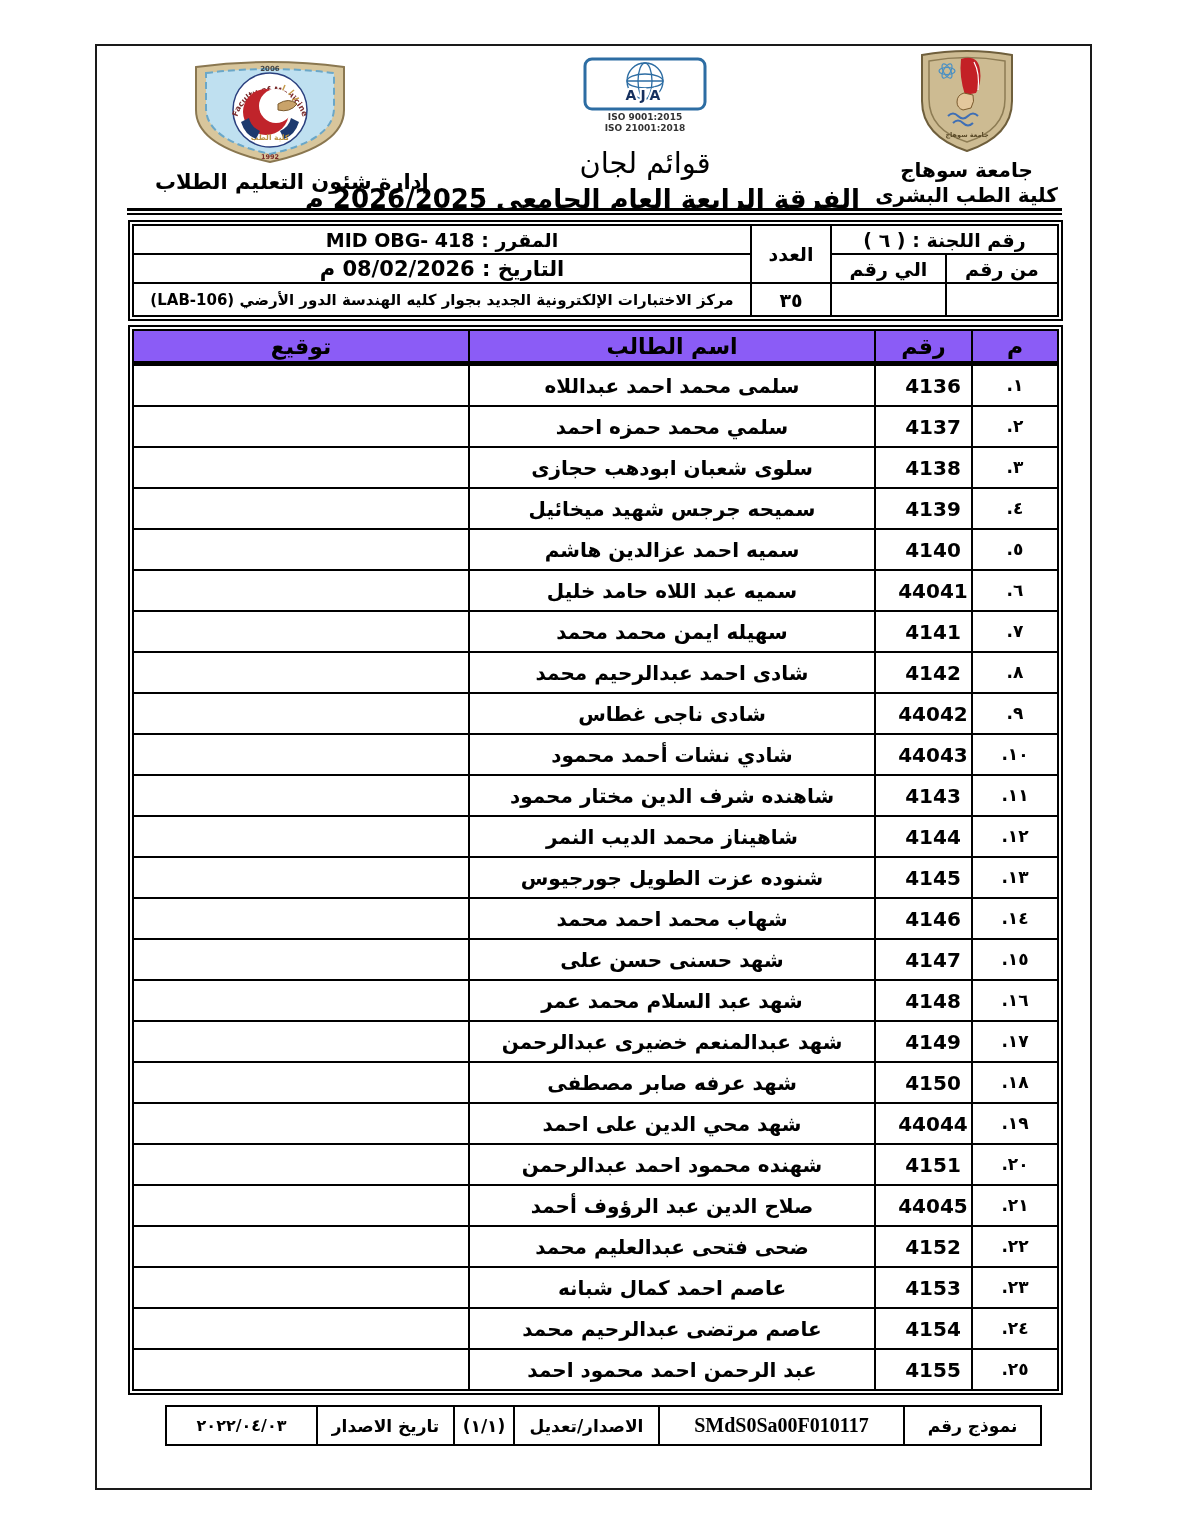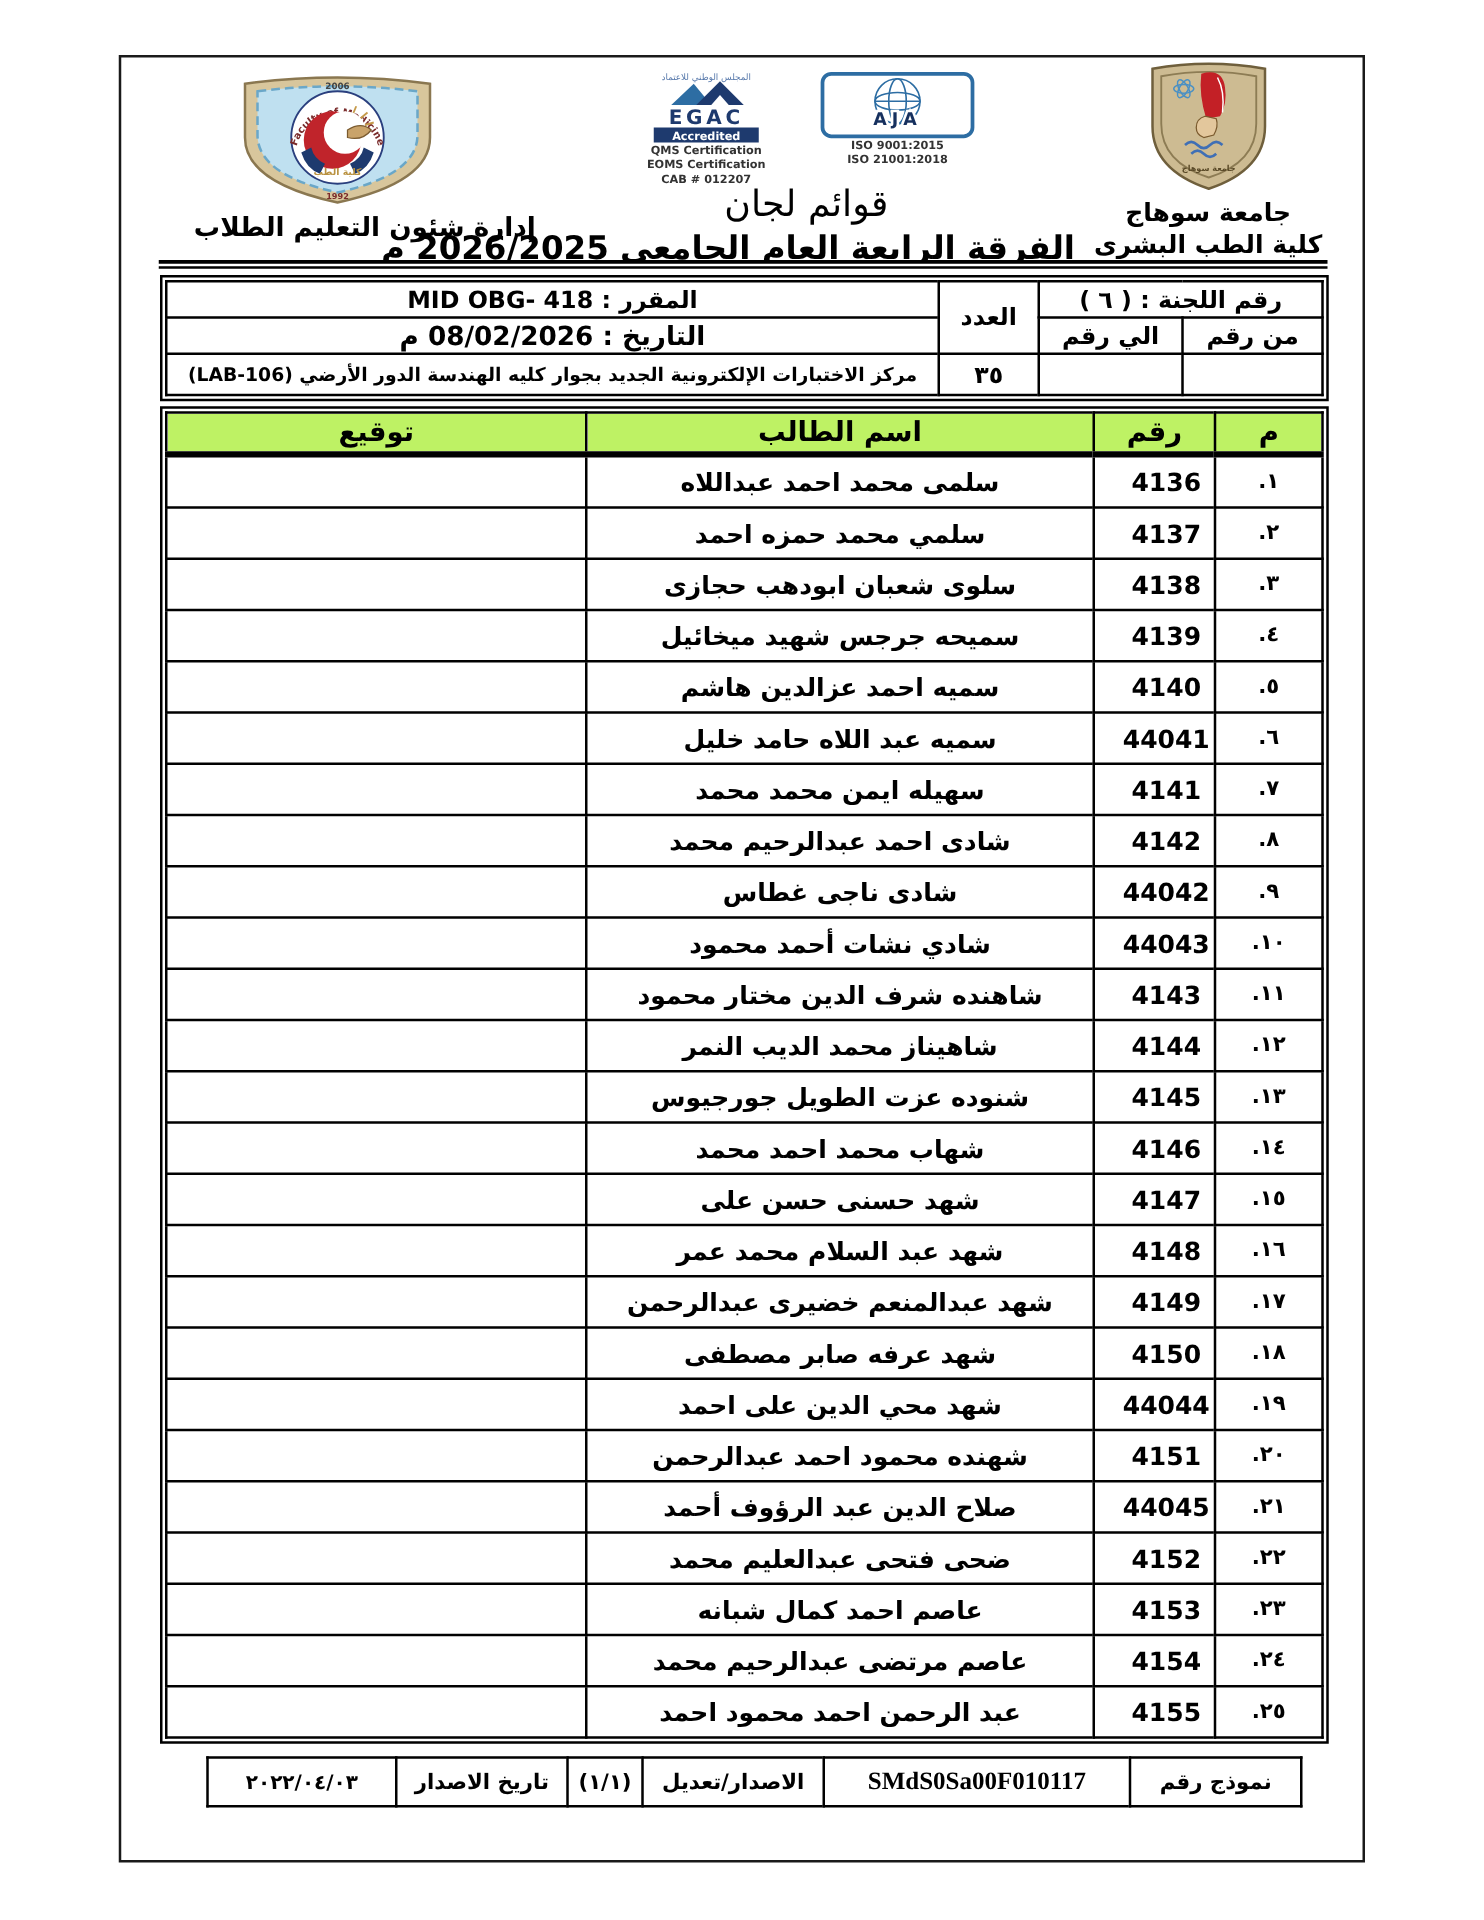--- a/index.html
+++ b/index.html
@@ -33,21 +33,21 @@
   
   .info-wrap{top:174px;left:31px;width:935px;}
   .info-wrap td{font-weight:bold;font-size:19px;white-space:nowrap;}
   .info-wrap .r1 td{height:27px;}
   .info-wrap .r2 td{height:27px;}
   .info-wrap .r3 td{height:31px;}
   .info-wrap .date-cell{font-size:21px;}
   .info-wrap .loc-cell{font-size:15px;border-radius:10px;}
   
   .main-wrap{top:279px;left:31px;width:935px;}
-  .main-wrap thead th{height:30px;background:#bef264;font-size:22px;font-weight:bold;border-bottom:5px solid #000;}
+  .main-wrap thead th{height:30px;background:#8b5cf6;font-size:22px;font-weight:bold;border-bottom:5px solid #000;}
   .main-wrap tbody td{height:39px;font-weight:bold;line-height:1;white-space:nowrap;}
   .main-wrap .c-idx{font-size:17px;}
   .main-wrap .c-num{font-size:20px;padding-left:19px;}
   .main-wrap .c-name{font-size:20px;}
   
   .footer-wrap{position:absolute;top:1359px;left:68px;width:877px;box-sizing:border-box;}
   .footer-wrap td{height:37px;font-weight:bold;font-size:17px;white-space:nowrap;}
   .footer-wrap .code-cell{font-family:"Liberation Serif",serif;font-size:20px;}
   .footer-wrap .fdate{font-size:16px;border-radius:12px;}
   svg text{font-family:"DejaVu Sans",sans-serif;}
@@ -78,34 +78,20 @@
       <path d="M57,62 q4,13 15,17 l4,-8 q-9,-4 -11,-13 Z" fill="#1e3a6e"></path>
       <path d="M115,62 q-4,13 -15,17 l-4,-8 q9,-4 11,-13 Z" fill="#1e3a6e"></path>
       <text x="86" y="80" font-size="7.5" font-weight="bold" fill="#b9913f" text-anchor="middle">كلية الطب</text>
       <text x="86" y="99" font-size="6.5" font-weight="bold" fill="#7a2b2b" text-anchor="middle">1992</text>
     </svg>
     <div class="dept">إدارة شئون التعليم الطلاب</div>
   </div>
 
   <div class="hdr-center">
     <div class="certs">
-      <div class="cert">
-        <svg width="112" height="60" viewBox="0 0 112 60">
-          <text x="56" y="8" font-size="7" fill="#5577aa" text-anchor="middle">المجلس الوطني للاعتماد</text>
-          <path d="M28,28 L46,11 L60,28 Z" fill="#2d6da3"></path>
-          <path d="M48,28 L67,9 L86,28 Z" fill="#1e3a6e"></path>
-          <path d="M60,28 L67,20 L74,28 Z" fill="#ffffff"></path>
-          <text x="56" y="43" font-size="16" font-weight="bold" fill="#1e3a6e" letter-spacing="3" text-anchor="middle">EGAC</text>
-          <rect x="14" y="46" width="84" height="12" fill="#1e3a6e"></rect>
-          <text x="56" y="56" font-size="9" font-weight="bold" fill="#ffffff" text-anchor="middle">Accredited</text>
-        </svg>
-        <div class="tiny">QMS Certification</div>
-        <div class="tiny">EOMS Certification</div>
-        <div class="tiny">CAB # 012207</div>
-      </div>
       <div class="cert">
         <svg width="126" height="56" viewBox="0 0 126 56">
           <rect x="3" y="3" width="120" height="50" rx="7" fill="#ffffff" stroke="#2d6da3" stroke-width="3"></rect>
           <g stroke="#2d6da3" fill="none" stroke-width="1.3">
             <circle cx="63" cy="25" r="18"></circle>
             <ellipse cx="63" cy="25" rx="18" ry="7"></ellipse>
             <ellipse cx="63" cy="25" rx="7" ry="18"></ellipse>
             <line x1="45" y1="25" x2="81" y2="25"></line>
           </g>
           <text x="63" y="44" font-size="14" font-weight="bold" fill="#16305e" letter-spacing="4" text-anchor="middle" stroke="#ffffff" stroke-width="4" paint-order="stroke">AJA</text>

